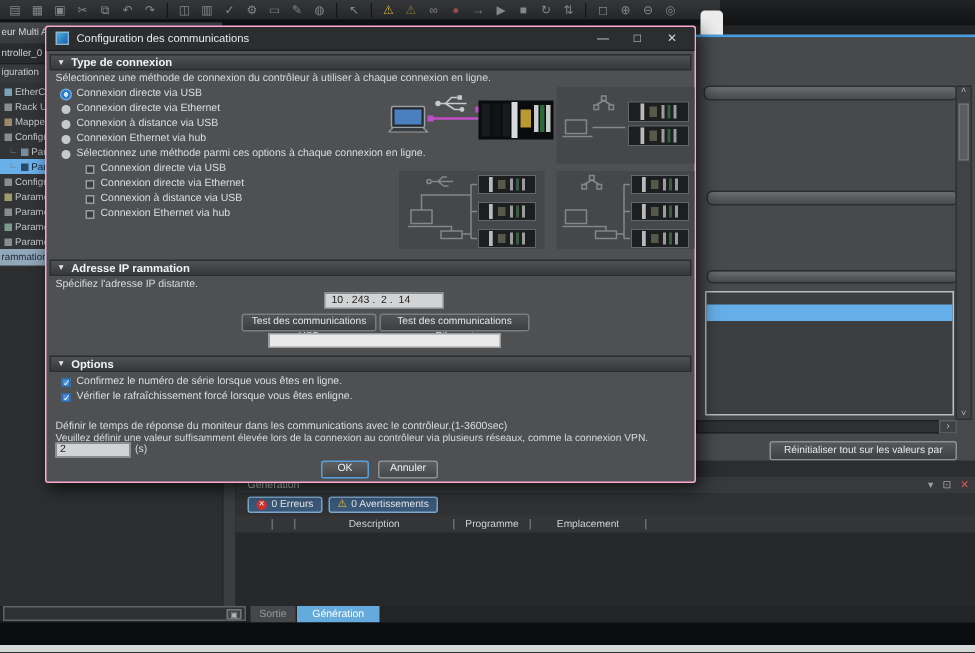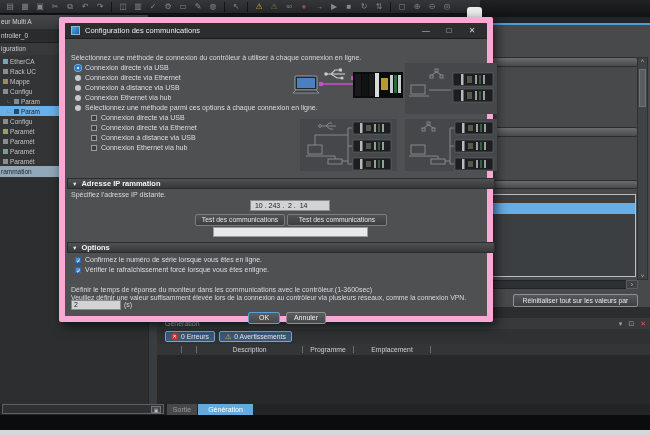--- a/index.html
+++ b/index.html
@@ -51,21 +51,21 @@
   .bp-header .c{border-left:1px solid #6a6c6e;height:7px;margin-top:2px;}
   .bp-header .lbl{padding:0;text-align:center;}
   
   .minibar{left:2px;top:404px;width:162px;height:10px;background:#2e3032;border:1px solid #5f6163;}
   .minibtn{position:absolute;right:2px;top:1px;width:10px;height:7px;background:#43464a;border:1px solid #74777a;color:#b8babc;font-size:5px;line-height:6px;text-align:center;}
   .tab-sortie{left:167px;top:404px;width:30px;height:11px;background:#45474a;color:#97999b;font-size:7px;line-height:11px;text-align:center;}
   .tab-gen{left:198px;top:404px;width:55px;height:11px;background:#64aadc;color:#ffffff;font-size:7px;line-height:11px;text-align:center;}
   .blackstrip{left:0;top:415px;width:650px;height:15px;background:#0b0c0d;}
   .lightstrip{left:0;top:430px;width:650px;height:5px;background:#d6d7d8;}
   
-  .dlg{left:30px;top:17px;width:434px;height:305px;background:#4e5052;border:6px solid #f9a8d4;border-radius:2px;box-shadow:3px 4px 12px rgba(0,0,0,.65);z-index:10;margin-left:29px;}
+  .dlg{left:30px;top:17px;width:434px;height:305px;background:#4e5052;border:1px solid #f9a8d4;border-radius:2px;box-shadow:3px 4px 12px rgba(0,0,0,.65);z-index:10;}
   .dlg-title{position:absolute;left:0;top:0;width:100%;height:16px;background:#2b2d2f;border-bottom:1px solid #1c1d1f;display:flex;align-items:center;padding:0 6px;gap:5px;border-radius:2px 2px 0 0;}
   .dlg-appicon{width:9px;height:9px;background:linear-gradient(135deg,#49b0e0,#1a5fa8);border:1px solid #8ab6d4;flex:0 0 auto;}
   .dlg-title .t{color:#e8eaec;font-size:7.5px;flex:1 1 auto;white-space:nowrap;overflow:hidden;}
   .wbtn{color:#cfd1d3;font-size:8px;width:18px;text-align:center;line-height:14px;}
   .sec{position:absolute;left:2px;width:428px;height:11px;background:linear-gradient(#4f5153,#36383a);border:1px solid #2b2c2e;color:#f2f3f4;font-size:7.5px;font-weight:bold;display:flex;align-items:center;gap:4px;padding:0 4px;}
   .sec .tri{font-size:5.5px;color:#e2e4e6;}
   .dtext{position:absolute;color:#d8dadc;font-size:7px;white-space:nowrap;}
   .radio-row,.cb-row{position:absolute;display:flex;align-items:center;gap:4px;height:9px;}
   .radio{width:6px;height:6px;border-radius:50%;background:#c6c8ca;flex:0 0 auto;}
   .radio.sel{background:radial-gradient(circle at 50% 50%, #cfe7fb 0 1.4px, #2a7fd4 1.5px 3px);box-shadow:0 0 0 1px #6db2ec;}
@@ -240,20 +240,24 @@
 
   <div class="abs dlg">
     <div class="dlg-title">
       <span class="dlg-appicon"></span>
       <span class="t">Configuration des communications</span>
       <span class="wbtn">—</span>
       <span class="wbtn">□</span>
       <span class="wbtn">✕</span>
     </div>
 
+    <div class="sec" style="top:18px">
+      <span class="tri">▼</span>
+      <span>Type de connexion</span>
+    </div>
     <div class="dtext" style="left:6px;top:31px">Sélectionnez une méthode de connexion du contrôleur à utiliser à chaque connexion en ligne.</div>
 
     <div class="radio-row" style="left:10px;top:40px">
       <span class="radio sel"></span>
       <span class="rlabel">Connexion directe via USB</span>
     </div>
     <div class="radio-row" style="left:10px;top:50px">
       <span class="radio"></span>
       <span class="rlabel">Connexion directe via Ethernet</span>
     </div>

